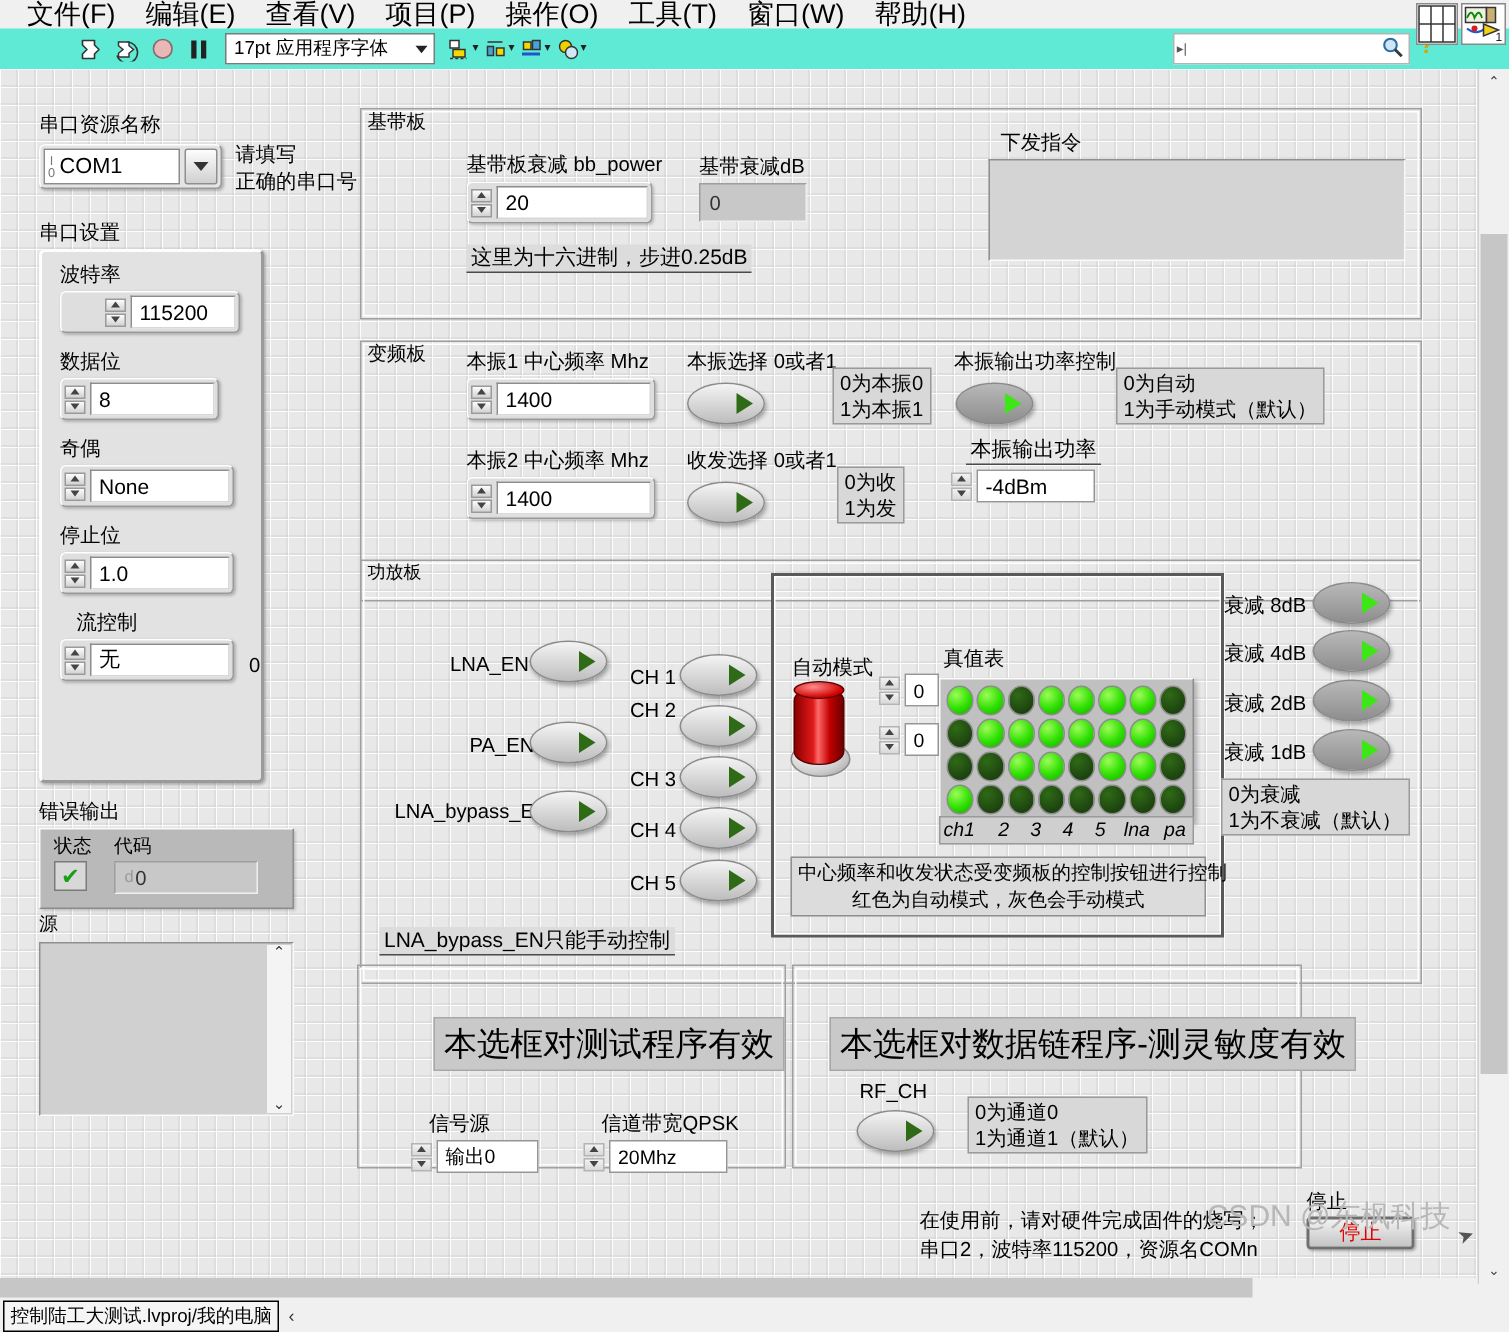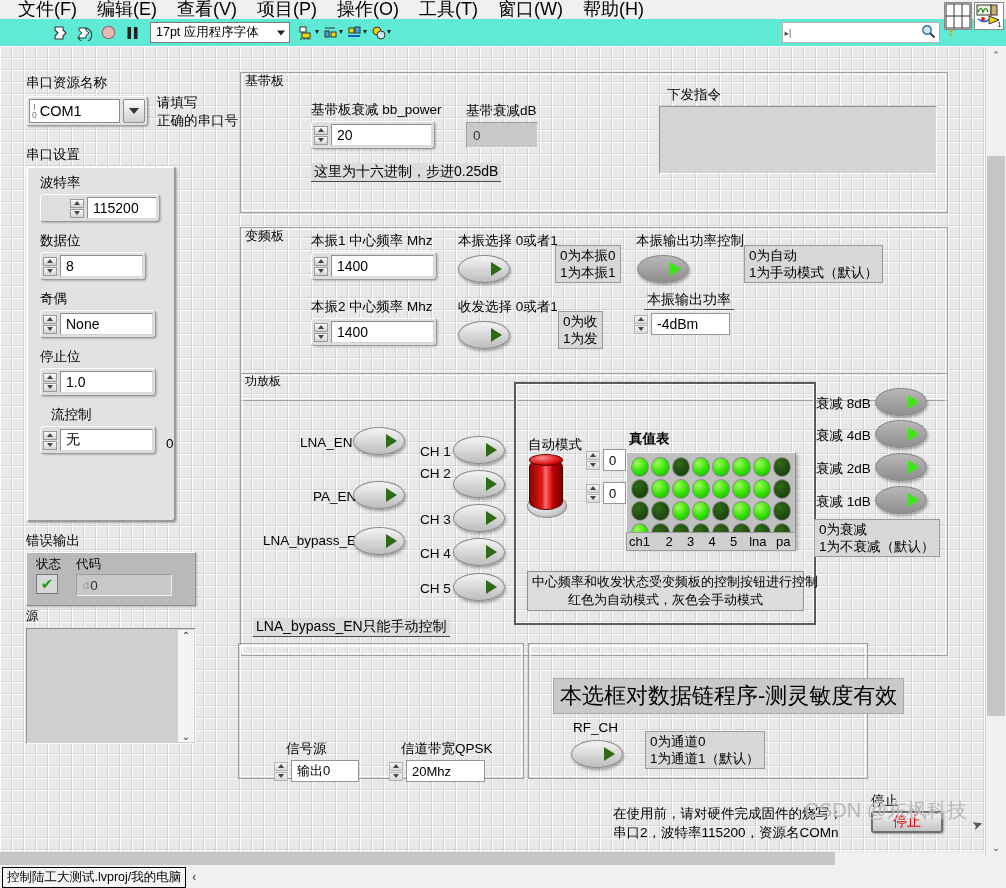--- a/index.html
+++ b/index.html
@@ -549,21 +549,21 @@
           <div class="up">
             <i></i>
           </div>
           <div class="dn">
             <i></i>
           </div>
         </div>
       <div class="numfield" style="font-size:13px;">0</div>
     </div>
 
-    <div class="lbl" style="left:629px;top:384px;font-weight:bold;">真值表</div>
+    <div class="lbl" style="left:629px;top:384px;">真值表</div>
     <div class="ledbox" style="left:626px;top:406px;width:170px;">
       <div id="led-rows">
           <div class="ledrow">
             <div class="led on"></div>
             <div class="led on"></div>
             <div class="led"></div>
             <div class="led on"></div>
             <div class="led on"></div>
             <div class="led on"></div>
             <div class="led on"></div>
@@ -594,21 +594,21 @@
             <div class="led"></div>
             <div class="led"></div>
             <div class="led"></div>
             <div class="led"></div>
             <div class="led"></div>
             <div class="led"></div>
             <div class="led"></div>
           </div>
         </div>
     </div>
-    <div class="ledhdr" style="position:absolute;left:626px;top:484px;width:170px;height:19px;align-items:center;">
+    <div class="ledhdr" style="position:absolute;left:626px;top:496px;width:170px;height:19px;font-style:italic;">
       <span class="first">ch1</span>
       <span>2</span>
       <span>3</span>
       <span>4</span>
       <span>5</span>
       <span style="width:28px">lna</span>
       <span style="width:24px">pa</span>
     </div>
 
     <div class="freelabel" style="left:527px;top:525px;width:277px;text-align:center;font-size:13px;line-height:18px;background:#dcdcdc;border:1px solid #8f8f8f;">中心频率和收发状态受变频板的控制按钮进行控制
@@ -629,20 +629,21 @@
     <div class="lbl" style="left:816px;top:447px;">衰减 1dB</div>
     <div class="rocker dark on" style="left:875px;top:440px;">
         <i></i>
       </div>
     <div class="freelabel" style="left:814px;top:473px;">0为衰减
 1为不衰减（默认）</div>
 
     <div class="group" style="left:238px;top:597px;width:286px;height:136px;">
       <div class="group-in"></div>
     </div>
+    <div class="banner" style="left:289px;top:632px;">本选框对测试程序有效</div>
     <div class="lbl" style="left:286px;top:694px;">信号源</div>
     <div class="numctl thin" style="left:274px;top:712px;width:85px;align-items:center;">
       <div class="spin">
           <div class="up">
             <i></i>
           </div>
           <div class="dn">
             <i></i>
           </div>
         </div>

